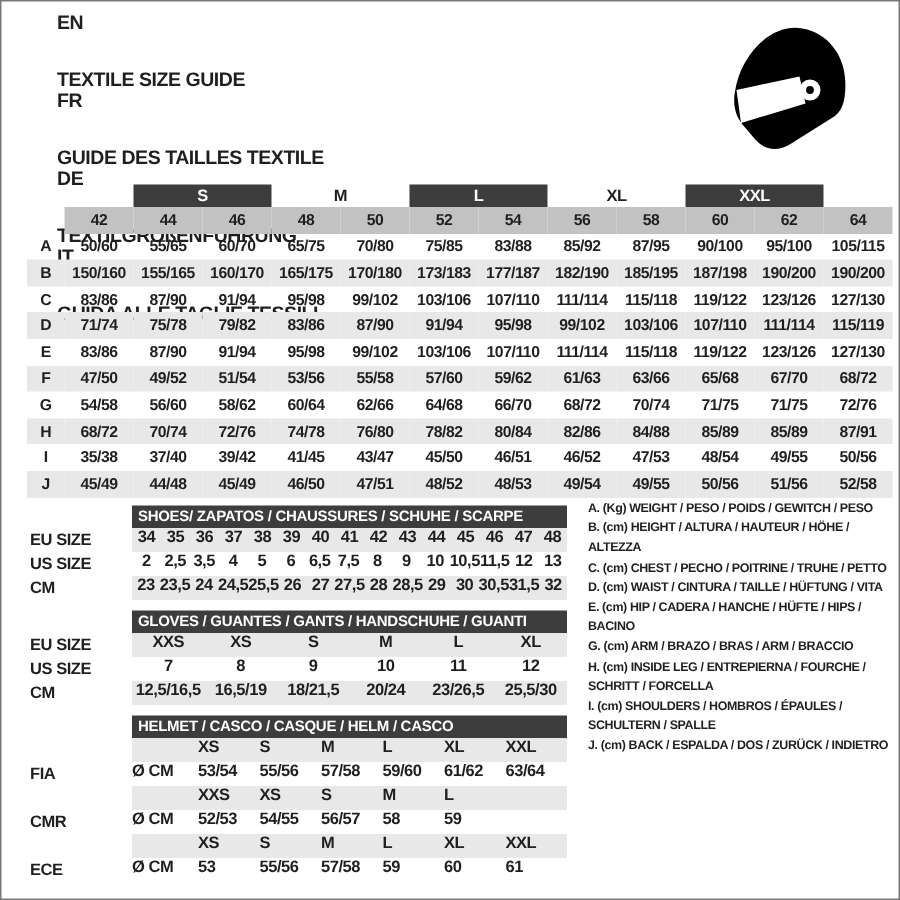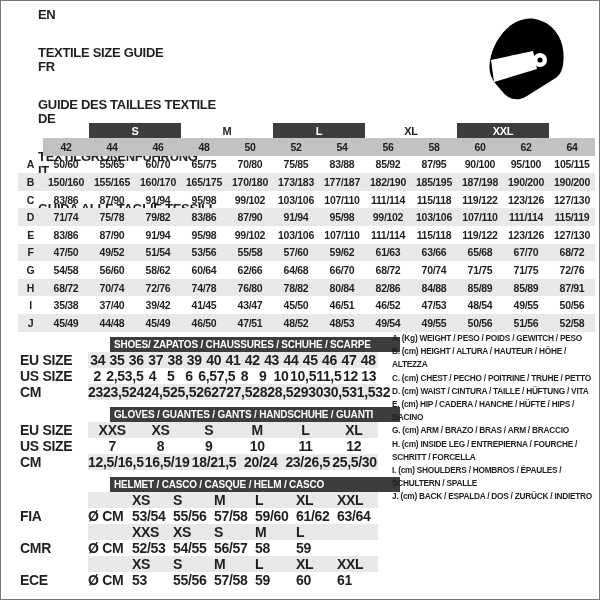--- a/index.html
+++ b/index.html
@@ -23,23 +23,23 @@
   table.textile td{font-size:10.5px;font-weight:bold;text-align:center;padding:0;height:17.6px;
     letter-spacing:-0.3px;white-space:nowrap;overflow:visible;}
   table.textile tr.grp-row td{height:15px;font-size:11px;}
   td.grp.dark{background:#3d3d3d;color:#fff;}
   td.size-cell{background:#c2c2c2;height:17px;}
   tr.stripe td{background:#e8e8e8;}
   tr.sizes-row td.plain, tr.grp-row td.plain{background:transparent;}
 
   
   .subtable{position:absolute;left:18px;width:360px;}
-  .sub-header{margin-left:92px;width:290px;box-sizing:border-box;background:#3d3d3d;color:#fff;
+  .sub-header{margin-left:70px;width:290px;box-sizing:border-box;background:#3d3d3d;color:#fff;
     font-size:10px;height:15px;line-height:15px;padding-left:4px;letter-spacing:-0.2px;white-space:nowrap;}
-  .sub-row{display:flex;height:16px;align-items:center;font-size:14px;letter-spacing:-0.3px;}
+  .sub-row{display:flex;height:16px;align-items:center;font-size:11px;letter-spacing:-0.3px;}
   .sub-label{width:70px;flex:0 0 70px;padding-left:2px;box-sizing:border-box;white-space:nowrap;}
   .sub-cells{width:290px;flex:0 0 290px;display:flex;align-items:flex-start;height:100%;}
   .sub-cells .cell{flex:1;text-align:center;white-space:nowrap;}
   .sub-row.shaded .sub-cells{background:#e8e8e8;}
   
   .helm-cells .cell{text-align:left;}
   .helm-cells .unit-col{flex:0 0 44px;}
 
   
   .legend{position:absolute;left:392px;top:332px;width:206px;font-size:8.3px;line-height:13.2px;

